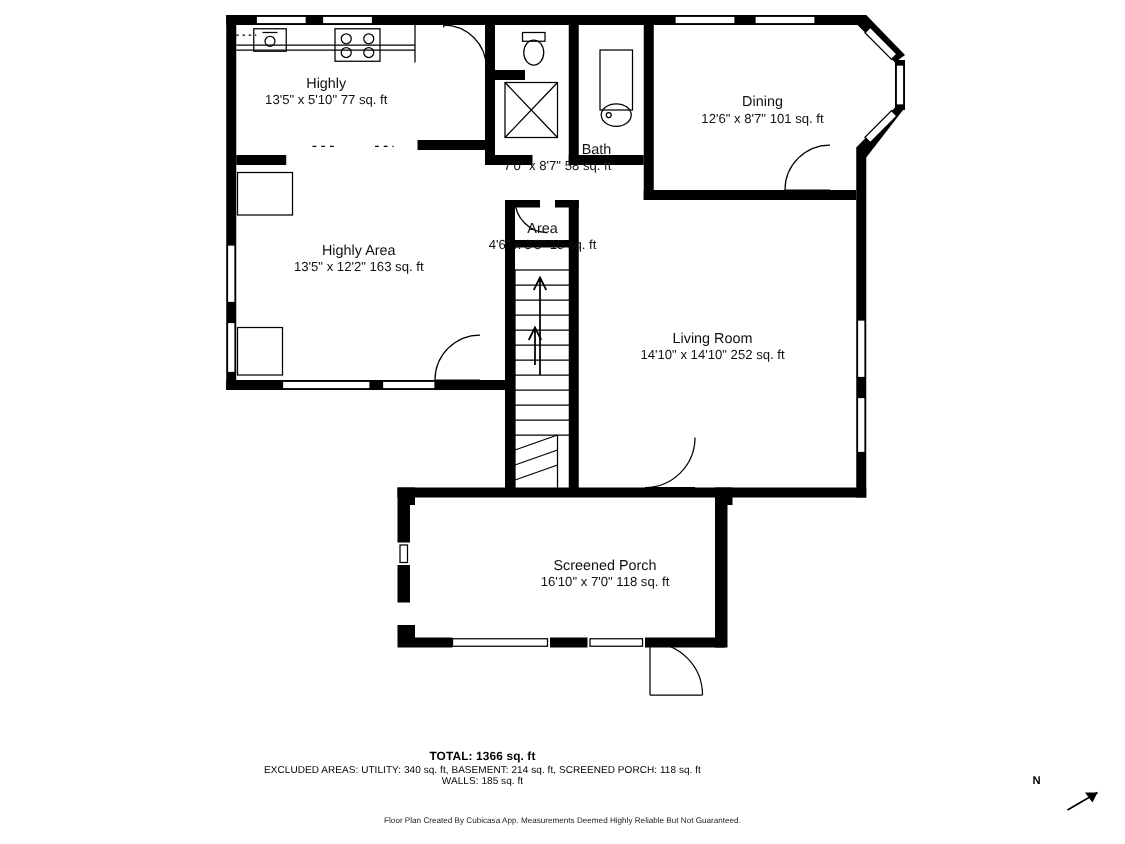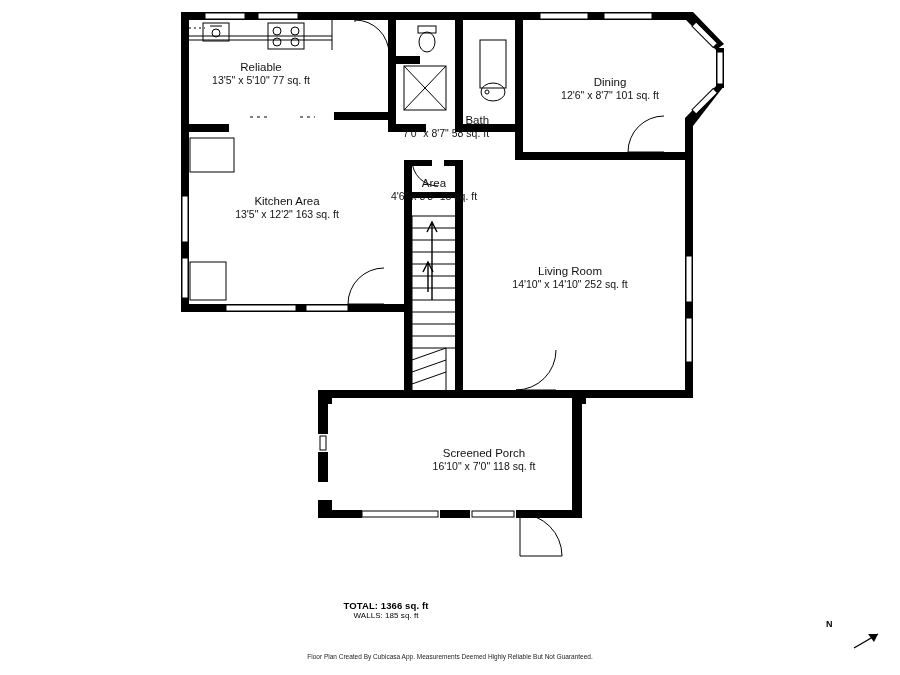--- a/index.html
+++ b/index.html
@@ -256,56 +256,57 @@
     <rect class="thin" x="574" y="458" width="6" height="52"></rect>
   </g>
 
   <g>
     <path class="thin2" d="M854 648 L878 634"></path>
     <polygon class="wall" points="878,634 868,634 874,642"></polygon>
   </g>
 </svg>
 
 <div class="room-label" style="left:261px; top:60px; transform:translate(-50%,0);">
-  <span class="rname">Reliable</span>
+  <span class="rname">Highly</span>
   <span class="rdims">13'5" x 5'10" 77 sq. ft</span>
 </div>
 
 <div class="room-label" style="left:610px; top:75px; transform:translate(-50%,0);">
   <span class="rname">Dining</span>
   <span class="rdims">12'6" x 8'7" 101 sq. ft</span>
 </div>
 
 <div class="room-label" style="left:446px; top:113px; transform:translate(-50%,0);text-align:right;">
   <span class="rname">Bath</span>
   <span class="rdims">7'0" x 8'7" 58 sq. ft</span>
 </div>
 
 <div class="room-label" style="left:287px; top:194px; transform:translate(-50%,0);">
-  <span class="rname">Kitchen Area</span>
+  <span class="rname">Highly Area</span>
   <span class="rdims">13'5" x 12'2" 163 sq. ft</span>
 </div>
 
 <div class="room-label" style="left:434px; top:176px; transform:translate(-50%,0);">
   <span class="rname">Area</span>
   <span class="rdims">4'6" x 3'3" 15 sq. ft</span>
 </div>
 
 <div class="room-label" style="left:570px; top:264px; transform:translate(-50%,0);">
   <span class="rname">Living Room</span>
   <span class="rdims">14'10" x 14'10" 252 sq. ft</span>
 </div>
 
 <div class="room-label" style="left:484px; top:446px; transform:translate(-50%,0);">
   <span class="rname">Screened Porch</span>
   <span class="rdims">16'10" x 7'0" 118 sq. ft</span>
 </div>
 
 <div class="footer" style="top:600px;">
   <div class="total">TOTAL: 1366 sq. ft</div>
+  <div class="l3">EXCLUDED AREAS: UTILITY: 340 sq. ft, BASEMENT: 214 sq. ft, SCREENED PORCH: 118 sq. ft</div>
   <div class="l4">WALLS: 185 sq. ft</div>
 </div>
 
 <div class="credit" style="top:653px;">Floor Plan Created By Cubicasa App. Measurements Deemed Highly Reliable But Not Guaranteed.</div>
 
 <div class="compass">
   <span class="nlabel">N</span>
 </div>
 
 </body></html>

